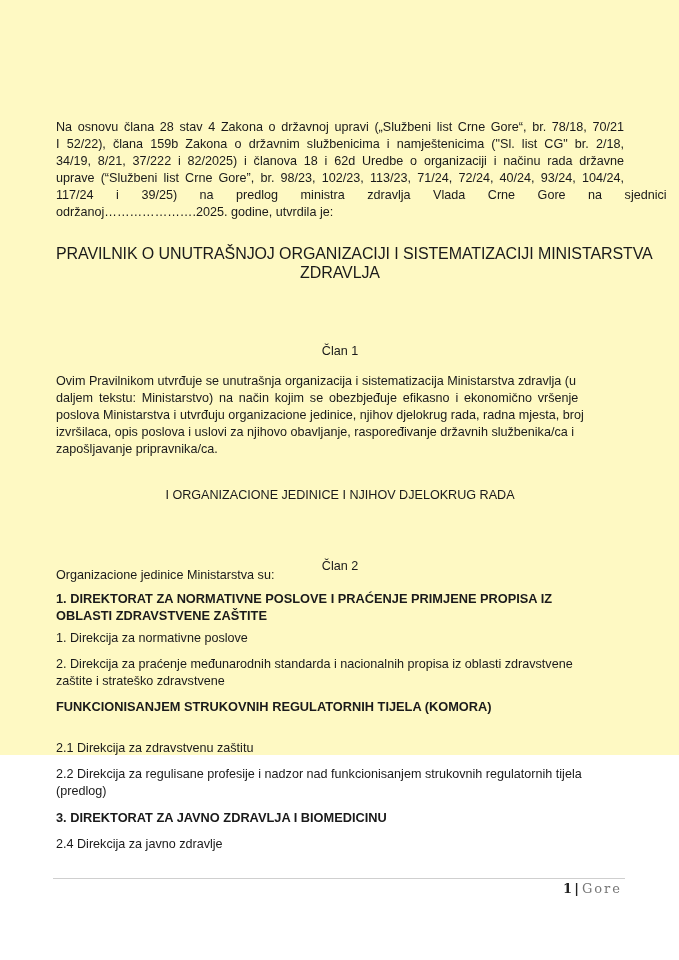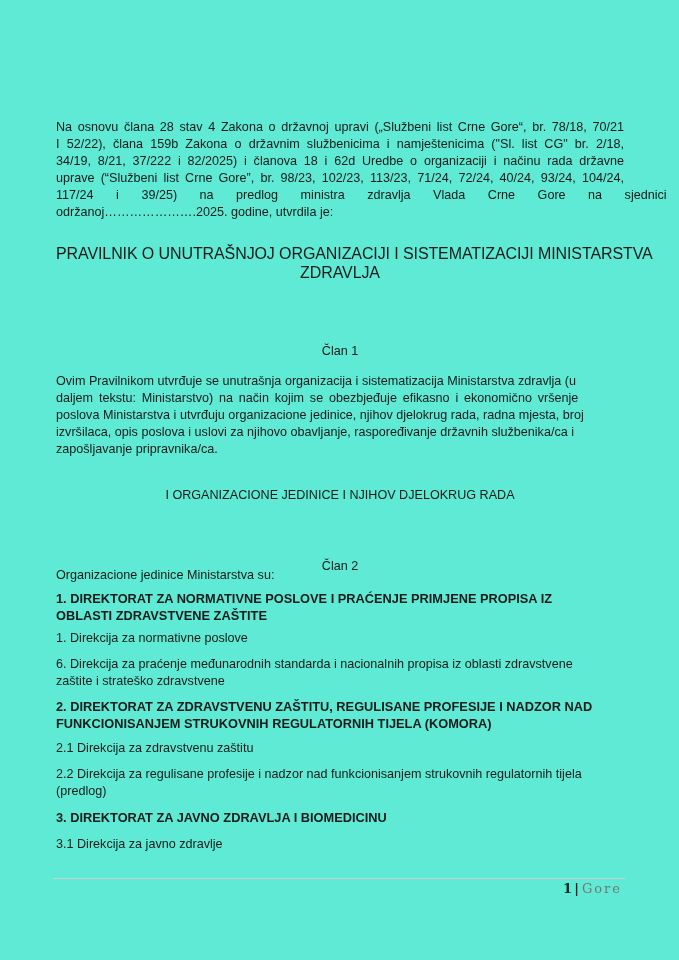--- a/index.html
+++ b/index.html
@@ -1,18 +1,18 @@
 <!DOCTYPE html>
 <html><head>
 <meta charset="utf-8">
 <style>
   html, body { margin: 0; padding: 0; background: #ffffff; }
   body { width: 679px; height: 960px; position: relative; overflow: hidden;
          font-family: "Liberation Sans", sans-serif; color: #1a1a1a; }
-  .page { position: absolute; left: 0; top: 0; width: 679px; height: 960px; background: #5eead4; }
+  .page { position: absolute; left: 0; top: 0; width: 679px; height: 755px; background: #fef9c3; }
   .block { position: absolute; left: 56px; width: 568px; font-size: 12.6px; line-height: 17px; }
   .justify-full { text-align: justify; text-align-last: justify; }
   .center { text-align: center; }
   .title { font-size: 16px; line-height: 19px; letter-spacing: -0.1px; }
   .bold { font-weight: bold; font-size: 12.8px; }
   .line { display: block; white-space: nowrap; }
   .footer-rule { position: absolute; left: 53px; top: 878px; width: 572px; height: 1px; background: #cfcfcf; }
   .page-num { position: absolute; right: 57px; top: 881px; font-family: "DejaVu Serif", serif; font-size: 13px; color: #777; letter-spacing: 2px; }
   .page-num .n { color: #222; font-weight: bold; letter-spacing: 0; }
   .page-num .sep { color: #222; font-weight: bold; margin: 0 3px 0 2px; letter-spacing: 0; }
@@ -51,40 +51,39 @@
   <div class="block" style="top:567px;">Organizacione jedinice Ministarstva su:</div>
 
   <div class="block bold" style="top:590px;">
     <span class="line">1. DIREKTORAT ZA NORMATIVNE POSLOVE I PRAĆENJE PRIMJENE PROPISA IZ</span>
     <span class="line">OBLASTI ZDRAVSTVENE ZAŠTITE</span>
   </div>
   <div class="block" style="top:630px;">
     <span class="line">1. Direkcija za normativne poslove</span>
   </div>
   <div class="block" style="top:656px;">
-    <span class="line">6. Direkcija za praćenje međunarodnih standarda i nacionalnih propisa iz oblasti zdravstvene</span>
+    <span class="line">2. Direkcija za praćenje međunarodnih standarda i nacionalnih propisa iz oblasti zdravstvene</span>
     <span class="line">zaštite i strateško zdravstvene</span>
   </div>
 
   <div class="block bold" style="top:698px;">
-    <span class="line">2. DIREKTORAT ZA ZDRAVSTVENU ZAŠTITU, REGULISANE PROFESIJE I NADZOR NAD</span>
     <span class="line">FUNKCIONISANJEM STRUKOVNIH REGULATORNIH TIJELA (KOMORA)</span>
   </div>
   <div class="block" style="top:740px;">
     <span class="line">2.1 Direkcija za zdravstvenu zaštitu</span>
   </div>
   <div class="block" style="top:766px;">
     <span class="line">2.2 Direkcija za regulisane profesije i nadzor nad funkcionisanjem strukovnih regulatornih tijela</span>
     <span class="line">(predlog)</span>
   </div>
 
   <div class="block bold" style="top:809px;">
     <span class="line">3. DIREKTORAT ZA JAVNO ZDRAVLJA I BIOMEDICINU</span>
   </div>
   <div class="block" style="top:836px;">
-    <span class="line">3.1 Direkcija za javno zdravlje</span>
+    <span class="line">2.4 Direkcija za javno zdravlje</span>
   </div>
 
   <div class="footer-rule"></div>
   <div class="page-num">
     <span class="n">1</span><span class="sep">|</span><span>Gore</span>
   </div>
 </div>
 
 </body></html>

